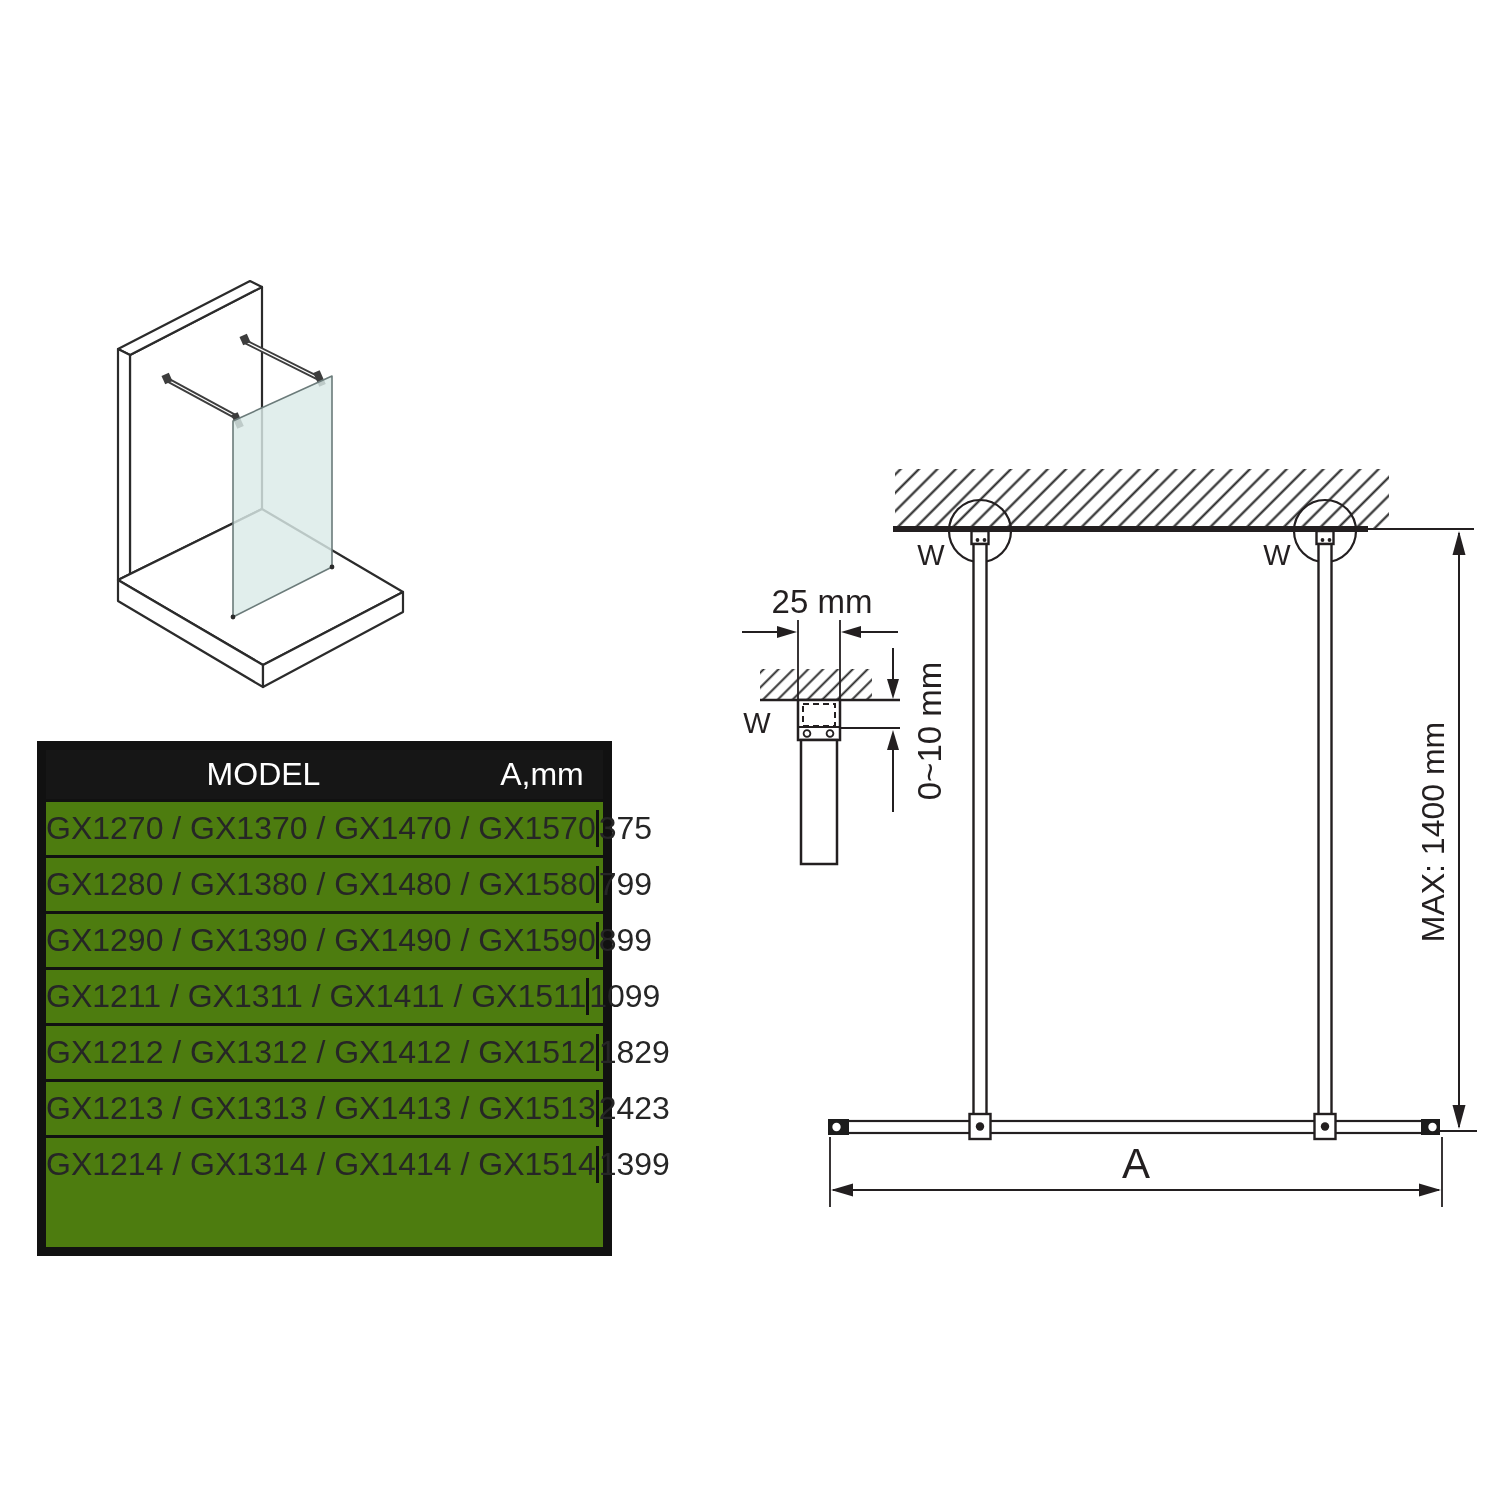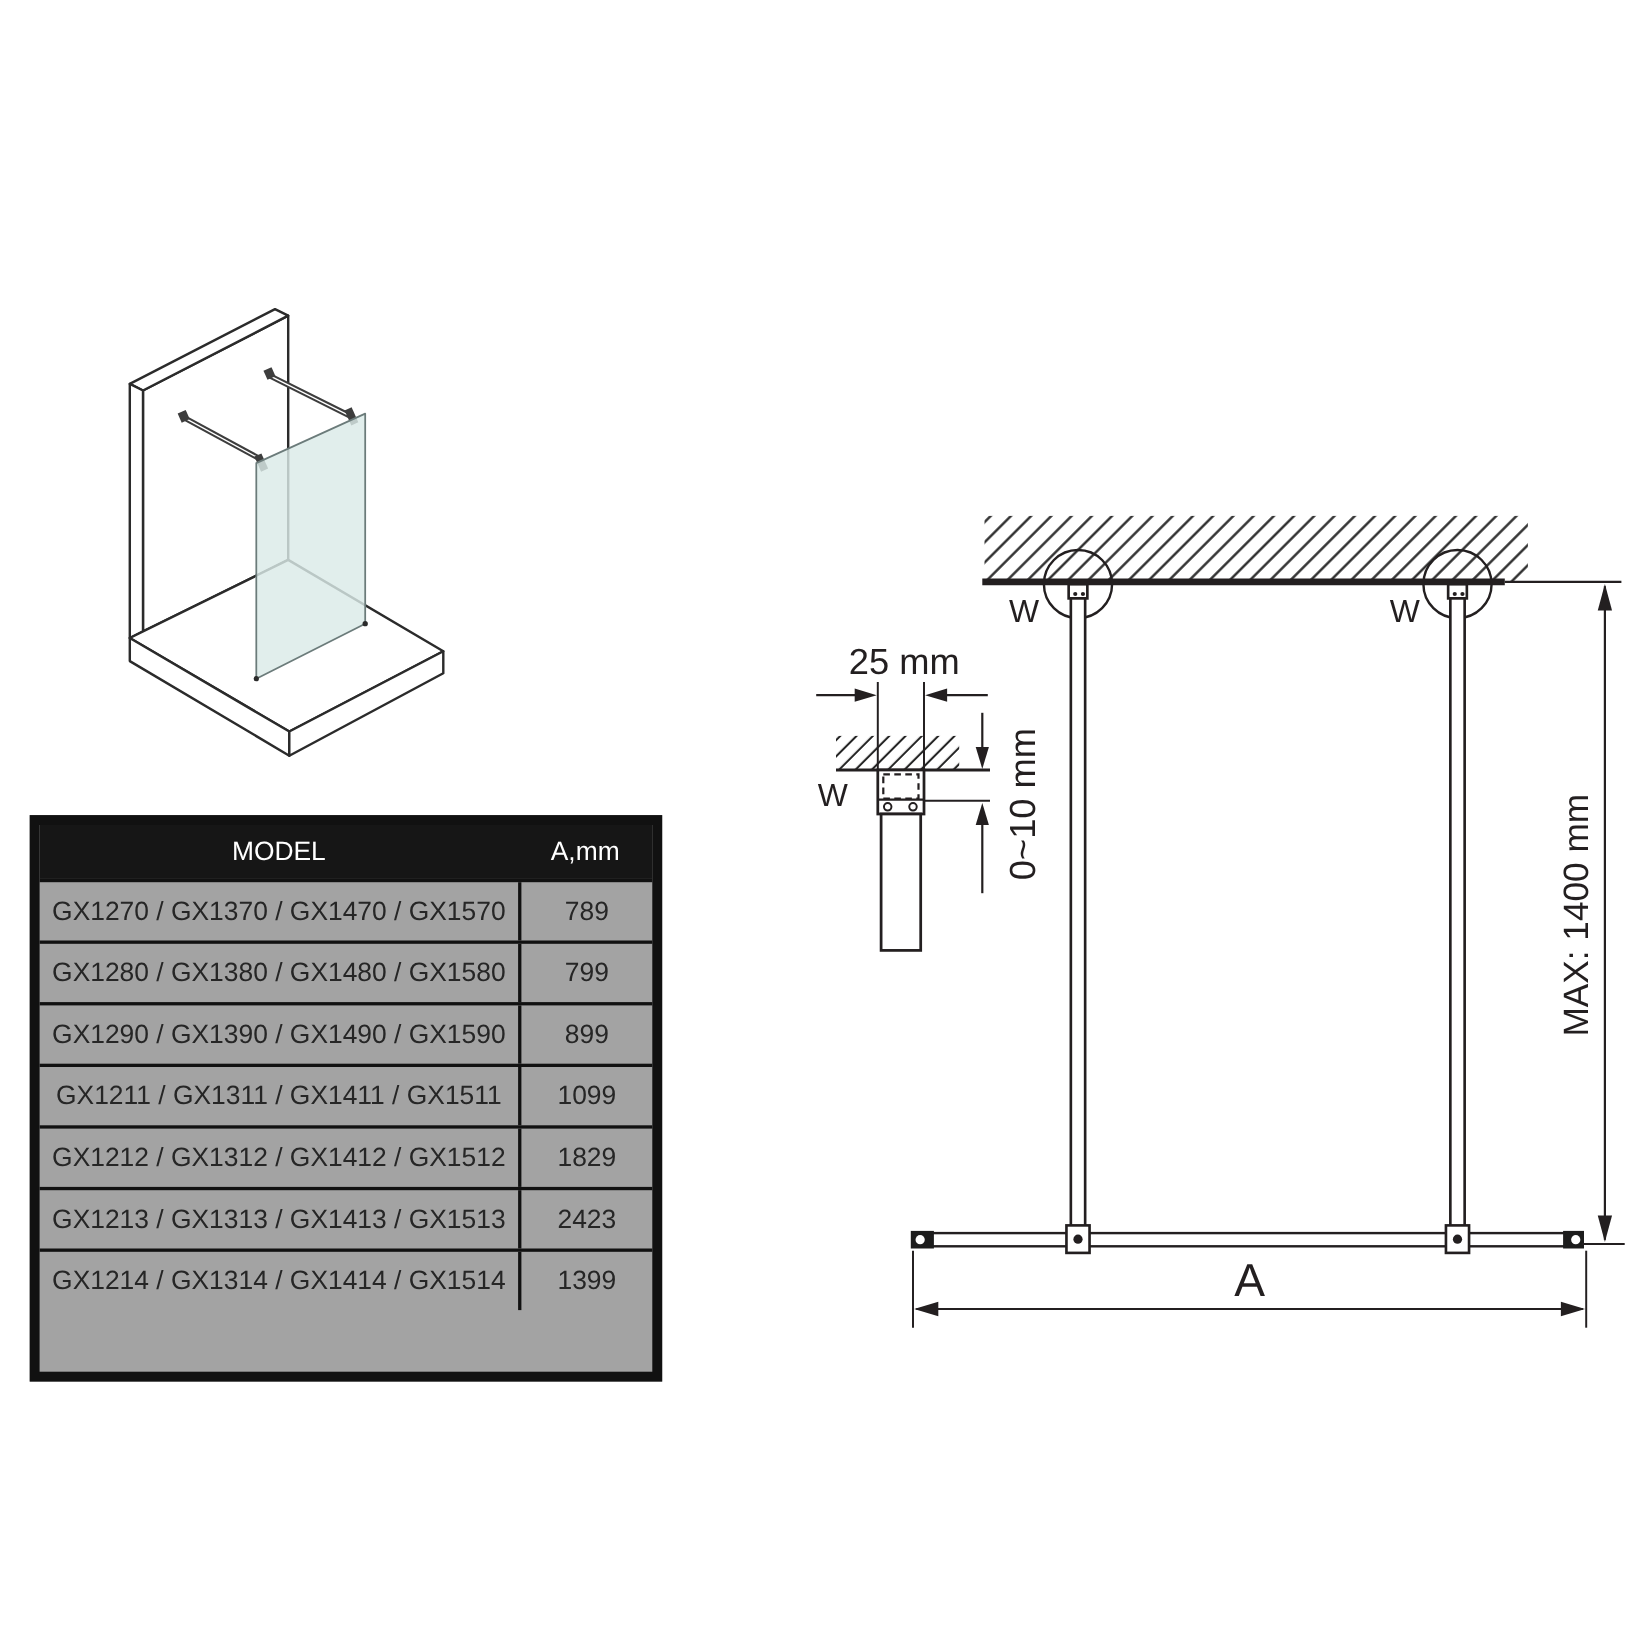--- a/index.html
+++ b/index.html
@@ -2,27 +2,27 @@
 <html><head>
 <meta charset="utf-8">
 <style>
   html,body{margin:0;padding:0;background:#ffffff;}
   .sheet{position:relative;width:1500px;height:1500px;background:#ffffff;overflow:hidden;
          font-family:"Liberation Sans",sans-serif;}
   .sheet svg{position:absolute;left:0;top:0;}
   svg text{fill:#231f20;font-family:"Liberation Sans",sans-serif;}
 
   
-  .size-table{position:absolute;left:27px;top:741px;width:575px;height:515px;
-              box-sizing:border-box;border:9px solid #111111;background:#a3a3a3;
-              color:#262626;font-size:24px;}
+  .size-table{position:absolute;left:37px;top:741px;width:575px;height:515px;
+              box-sizing:border-box;border:9px solid #111111;background:#4d7c0f;
+              color:#262626;font-size:32px;}
   .size-table .thead{display:flex;height:49px;background:#161616;color:#ffffff;}
   .size-table .thead .hm{flex:1;display:flex;align-items:center;justify-content:center;}
   .size-table .thead .ha{width:122px;display:flex;align-items:center;justify-content:center;}
-  .size-table .trow{display:flex;height:53px;border-top:3px solid #111111;}
+  .size-table .trow{display:flex;height:53px;border-top:3px solid #111111;align-items:center;}
   .size-table .trow .cm{flex:1;display:flex;align-items:center;justify-content:center;white-space:nowrap;}
   .size-table .trow .ca{width:119px;border-left:3px solid #111111;display:flex;align-items:center;justify-content:center;}
 </style>
 </head>
 <body>
 
 <div class="sheet">
 
   <svg width="1500" height="1500" viewBox="0 0 1500 1500">
     <defs>
@@ -154,21 +154,21 @@
     </g>
   </svg>
 
   <div class="size-table">
     <div class="thead">
       <div class="hm">MODEL</div>
       <div class="ha">A,mm</div>
     </div>
     <div class="trow">
       <div class="cm">GX1270 / GX1370 / GX1470 / GX1570</div>
-      <div class="ca">789</div>
+      <div class="ca">375</div>
     </div>
     <div class="trow">
       <div class="cm">GX1280 / GX1380 / GX1480 / GX1580</div>
       <div class="ca">799</div>
     </div>
     <div class="trow">
       <div class="cm">GX1290 / GX1390 / GX1490 / GX1590</div>
       <div class="ca">899</div>
     </div>
     <div class="trow">

